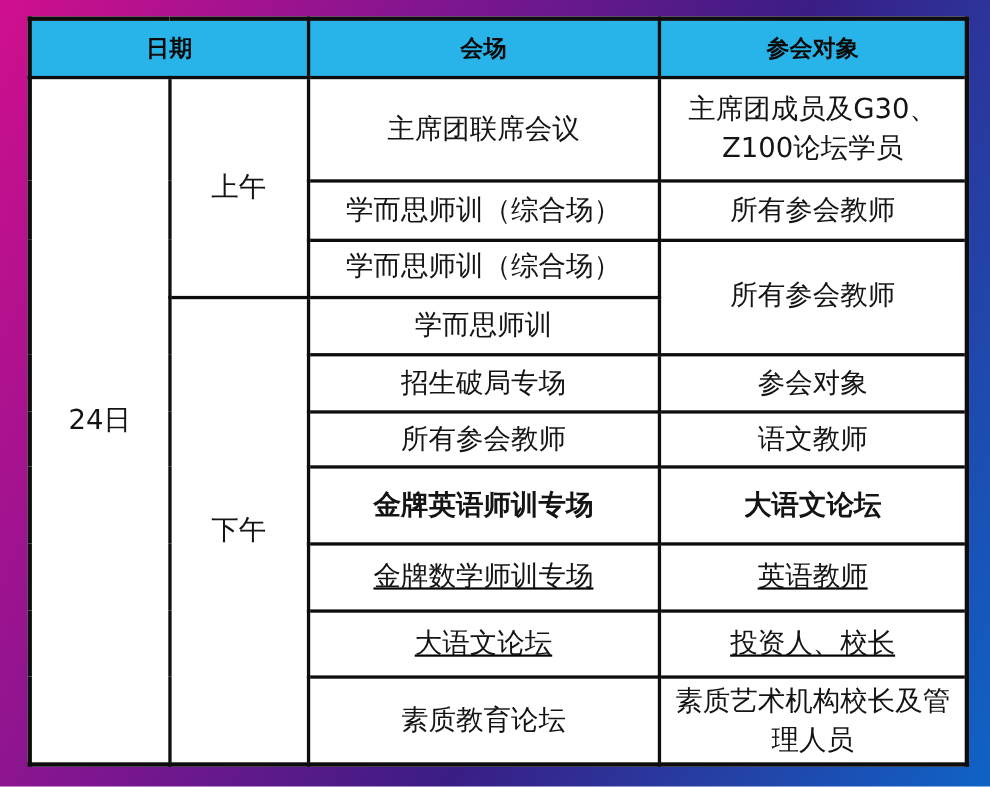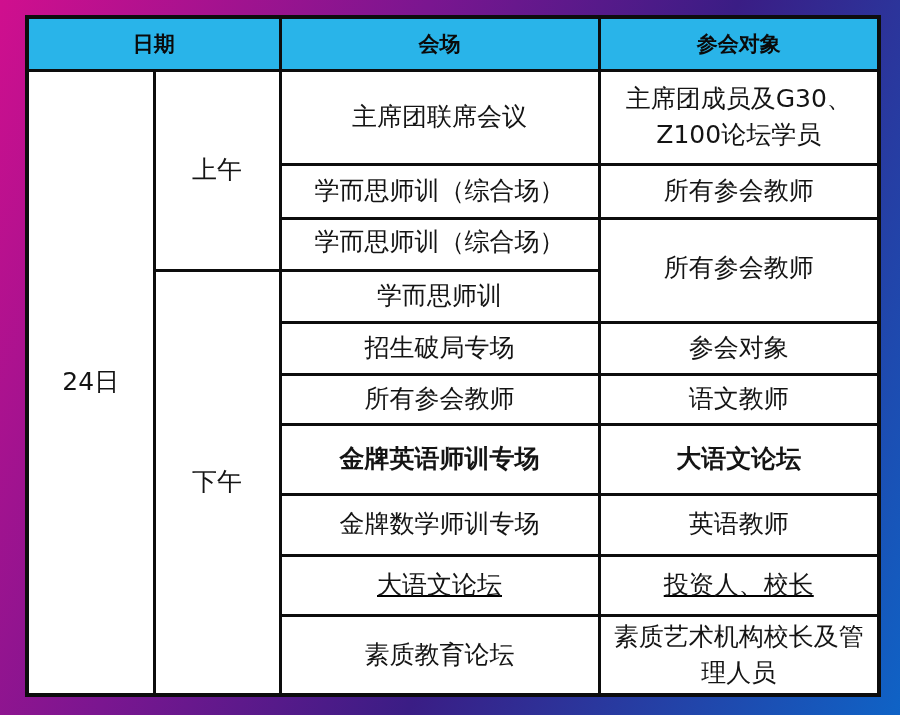--- a/index.html
+++ b/index.html
@@ -41,21 +41,21 @@
   }
   
   tr.r-head   { height: 53px; }
   tr.r-1      { height: 94px; }
   tr.r-2      { height: 54px; }
   tr.r-3      { height: 52px; font-family: Liberation Mono, monospace; }
   tr.r-4      { height: 52px; }
   tr.r-5      { height: 52px; }
   tr.r-6      { height: 50px; }
   tr.r-7      { height: 70px; font-weight: bold; }
-  tr.r-8      { height: 61px; }
+  tr.r-8      { height: 61px; text-decoration: underline; }
   tr.r-9      { height: 60px; text-decoration: underline; }
   tr.r-10     { height: 80px; }
 </style>
 </head>
 <body>
 
 <table class="schedule">
   <colgroup>
     <col style="width:127px">
     <col style="width:126px">

